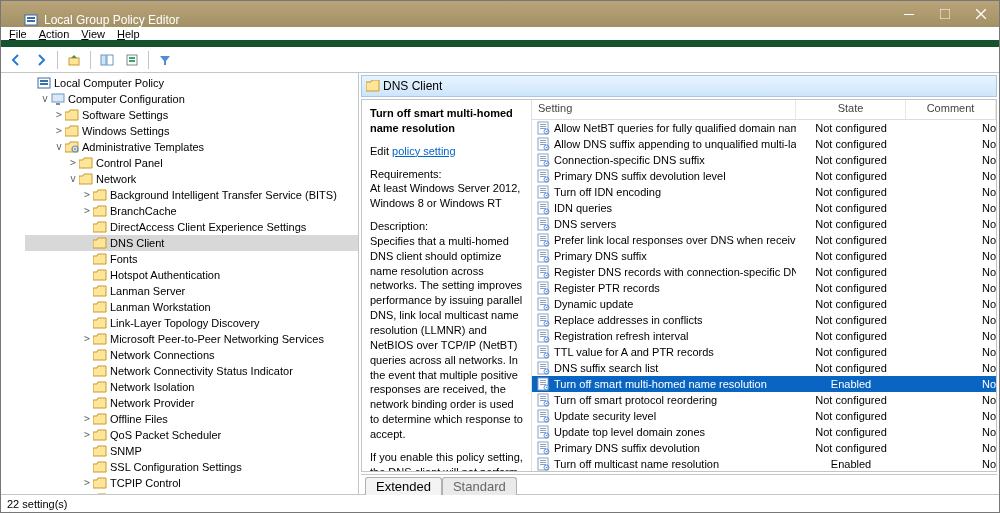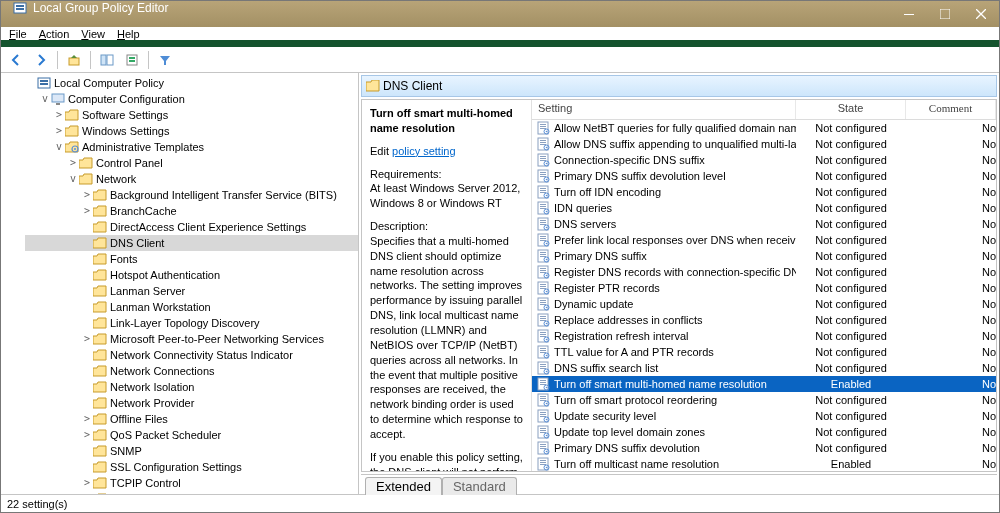--- a/index.html
+++ b/index.html
@@ -1,18 +1,18 @@
 <!DOCTYPE html>
 <html><head>
 <meta charset="utf-8">
 <style>
   * { box-sizing: border-box; }
   html, body { margin:0; padding:0; width:1000px; height:513px; font-family:"Segoe UI",Arial,sans-serif; font-size:11px; color:#000; background:#fff; overflow:hidden; }
   .window { width:1000px; height:513px; display:flex; flex-direction:column; border:1px solid #777; background:#fff; }
-  .titlebar { height:26px; background:linear-gradient(180deg,#b8a478,#a39064); display:flex; align-items:flex-start; color:#fff; padding:0 0 0 12px; }
+  .titlebar { height:26px; background:linear-gradient(180deg,#b8a478,#a39064); display:flex; align-items:flex-end; color:#fff; padding:0 0 0 23px; }
   .titlebar .icon { width:14px; height:14px; margin-right:6px; }
   .titlebar .title { flex:1; font-size:12px; }
   .winbtns { display:flex; }
   .winbtn { width:36px; height:26px; display:flex; align-items:center; justify-content:center; }
   .menubar { height:20px; display:flex; align-items:center; padding:4px 2px; border-bottom:7px solid #14532d; }
   .menu-item { padding:2px 6px; }
   .menu-item u { text-decoration:underline; }
   .toolbar { height:26px; display:flex; align-items:center; gap:3px; padding:1px 4px; border-bottom:1px solid #c5c5c5; }
   .tbtn { width:22px; height:22px; border:1px solid transparent; border-radius:2px; display:flex; align-items:center; justify-content:center; }
   .tsep { width:1px; height:18px; background:#c5c5c5; margin:0 2px; }
@@ -27,21 +27,21 @@
   .right-header { height:22px; background:linear-gradient(180deg,#e8f4ff,#cde6fb); border:1px solid #a7c7e7; margin:2px; display:flex; align-items:center; padding:0 4px; font-size:12px; }
   .right-body { flex:1; display:flex; min-height:0; border:1px solid #c5c5c5; margin:0 2px 2px 2px; }
   .detail { width:170px; border-right:1px solid #e0e0e0; padding:6px 8px; overflow:auto; font-size:11px; line-height:1.35; }
   .detail .d-title { font-weight:bold; margin-bottom:8px; }
   .detail a { color:#0066cc; }
   .list { flex:1; display:flex; flex-direction:column; min-width:0; }
   .list-header { display:flex; height:20px; border-bottom:1px solid #dcdcdc; background:#fff; }
   .lh { padding:2px 6px; border-right:1px solid #e8e8e8; color:#444; }
   .lh.c1 { flex:1; }
   .lh.c2 { width:110px; text-align:center; }
-  .lh.c3 { width:90px; text-align:center;font-family:Liberation Serif, serif; }
+  .lh.c3 { width:90px; text-align:center; }
   .list-rows { flex:1; overflow:auto; }
   .lrow { display:flex; height:16px; line-height:16px; align-items:center; }
   .lrow.selected { background:#0a64c2; color:#fff; }
   .lc1 { flex:1; display:flex; align-items:center; padding-left:4px; white-space:nowrap; overflow:hidden; text-overflow:ellipsis;}
   .lc2 { width:110px; text-align:center; }
   .lc3 { width:90px; text-align:right; }
   .pico { width:14px; height:14px; margin-right:4px; flex-shrink:0; }
   .tabs { height:20px; display:flex; align-items:flex-end; border-top:1px solid #c5c5c5; margin:0 2px; padding-left:4px; gap:0; }
   .tab { padding:1px 10px; border:1px solid #b0b0b0; border-bottom:none; background:#f4f4f4; border-top-left-radius:3px; border-top-right-radius:3px; font-size:13px; position:relative; top:1px;}
   .tab.inactive { background:#eaeaea; color:#666; }
@@ -307,31 +307,31 @@
           <span>Microsoft Peer-to-Peer Networking Services</span>
         </div>
         <div class="tree-row">
           <span class="indent" style="width:56px"></span>
           <span class="tw">&nbsp;</span>
           <span class="fi">
             <svg width="14" height="12">
               <path d="M0 3 L4 3 L5 1 L13 1 L13 11 L0 11 Z" fill="#ffe59a" stroke="#c79b2a"></path>
             </svg>
           </span>
+          <span>Network Connections</span>
+        </div>
+        <div class="tree-row">
+          <span class="indent" style="width:56px"></span>
+          <span class="tw">&nbsp;</span>
+          <span class="fi">
+            <svg width="14" height="12">
+              <path d="M0 3 L4 3 L5 1 L13 1 L13 11 L0 11 Z" fill="#ffe59a" stroke="#c79b2a"></path>
+            </svg>
+          </span>
           <span>Network Connectivity Status Indicator</span>
-        </div>
-        <div class="tree-row">
-          <span class="indent" style="width:56px"></span>
-          <span class="tw">&nbsp;</span>
-          <span class="fi">
-            <svg width="14" height="12">
-              <path d="M0 3 L4 3 L5 1 L13 1 L13 11 L0 11 Z" fill="#ffe59a" stroke="#c79b2a"></path>
-            </svg>
-          </span>
-          <span>Network Connections</span>
         </div>
         <div class="tree-row">
           <span class="indent" style="width:56px"></span>
           <span class="tw">&nbsp;</span>
           <span class="fi">
             <svg width="14" height="12">
               <path d="M0 3 L4 3 L5 1 L13 1 L13 11 L0 11 Z" fill="#ffe59a" stroke="#c79b2a"></path>
             </svg>
           </span>
           <span>Network Isolation</span>

